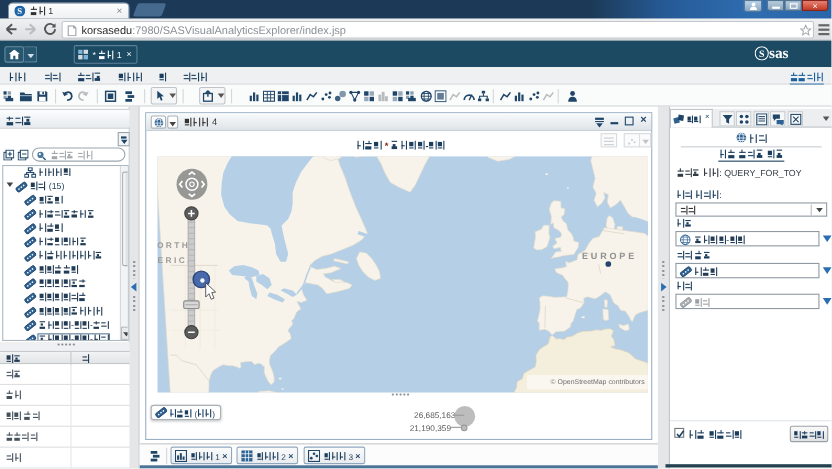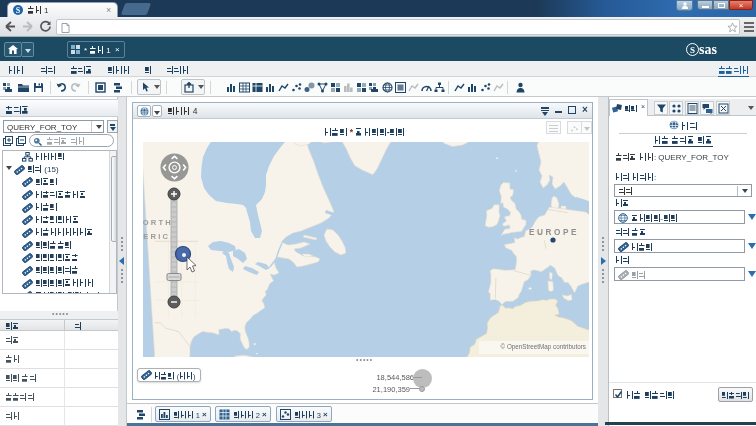--- a/index.html
+++ b/index.html
@@ -52,20 +52,21 @@
     </svg>
 <svg class="ab" style="left:39px;top:3px" width="13" height="13" viewBox="0 0 13 13">
       <path d="M10.5,4 A4.6,4.6 0 1 0 11.1,6.5" stroke="#555" stroke-width="1.7" fill="none"></path>
       <path d="M11.5,1.2 L11.5,5 L7.8,5 Z" fill="#555"></path>
     </svg>
 <div class="ab" style="left:56px;top:2px;width:684px;height:16px;background:#fff;border:1px solid #c3c7cb;border-radius:2px">
       <svg class="ab" style="left:4px;top:3px" width="9" height="10" viewBox="0 0 9 10">
         <path d="M1,0.5 L6,0.5 L8,2.5 L8,9.5 L1,9.5 Z" fill="#fff" stroke="#9aa0a6"></path>
         <path d="M6,0.5 L6,2.5 L8,2.5" fill="none" stroke="#9aa0a6"></path>
       </svg>
+      <span class="ab" style="left:17px;top:2.5px;font-size:10px;color:#2b2b2b">korsasedu<span style="color:#8b9096">:7980/SASVisualAnalyticsExplorer/index.jsp</span></span>
       <svg class="ab" style="left:670px;top:2px" width="11" height="11" viewBox="0 0 24 24">
         <path d="M12 2 L15 9 L22 9.3 L16.5 14 L18.3 21.4 L12 17.3 L5.7 21.4 L7.5 14 L2 9.3 L9 9 Z" fill="none" stroke="#a5a9ad" stroke-width="2"></path>
       </svg>
     </div>
 <div class="ab" style="left:744px;top:4px;width:10px;height:11px">
       <div style="height:2px;background:#666;margin:1px 0"></div>
       <div style="height:2px;background:#666;margin:2px 0"></div>
       <div style="height:2px;background:#666;margin:2px 0"></div>
     </div>
 </div>
@@ -258,25 +259,20 @@
 <svg class="ab" style="left:515px;top:5px" width="11" height="11" viewBox="0 0 11 11">
       <circle cx="5.5" cy="3" r="2.2" fill="#1f4668"></circle>
       <path d="M1.5,10.5 C1.8,7 3.5,6 5.5,6 C7.5,6 9.2,7 9.5,10.5 Z" fill="#1f4668"></path>
     </svg>
 </div>
 <div class="ab" style="left:0;top:97px;width:756px;height:329px;background:#e7e9eb"></div>
 <div class="ab" style="left:0;top:97px;width:118px;height:329px;background:#fff;border-right:1px solid #c5c8cb">
 <div class="ab" style="left:0;top:2px;width:118px;height:18px;background:linear-gradient(#fcfdfe,#e6eaee);border-top:1px solid #cdd2d6;border-bottom:1px solid #c8cdd2">
       <span class="ab" style="left:5px;top:5px;font-size:9px;font-weight:bold;color:#1c3e5e"><i class="g g3"></i><i class="g g1"></i><i class="g g5"></i></span>
     </div>
-<div class="ab" style="left:3px;top:23px;width:101px;height:13px;background:#fff;border:1px solid #8f9aa4">
-      <span class="ab" style="left:3px;top:2px;font-size:8px;color:#333">QUERY_FOR_TOY</span>
-      <div class="ab" style="left:87px;top:0;width:1px;height:11px;background:#c8cdd2"></div>
-      <span class="ab" style="left:92px;top:4px;width:0;height:0;border-left:3.5px solid transparent;border-right:3.5px solid transparent;border-top:4.5px solid #444"></span>
-    </div>
 <div class="ab" style="left:107px;top:23px;width:11px;height:13px;border:1px solid #9aa5ad;background:#f2f4f5;text-align:center">
       <div style="margin:3px auto 0;width:5px;height:1.5px;background:#1f4668"></div>
       <div style="margin:1px auto 0;width:0;height:0;border-left:3px solid transparent;border-right:3px solid transparent;border-top:4px solid #1f4668"></div>
     </div>
 <svg class="ab" style="left:3px;top:39px" width="10" height="10" viewBox="0 0 10 10">
       <rect x="0.5" y="2.5" width="7" height="7" fill="#fff" stroke="#1f4668"></rect>
       <rect x="2.5" y="0.5" width="7" height="7" fill="#fff" stroke="#1f4668"></rect>
       <path d="M4,4 L8,4 M6,2 L6,6" stroke="#1f4668"></path>
     </svg>
 <svg class="ab" style="left:16px;top:39px" width="10" height="10" viewBox="0 0 10 10">
@@ -286,21 +282,21 @@
     </svg>
 <div class="ab" style="left:29px;top:37px;width:85px;height:13px;background:#fff;border:1px solid #9aa5ad;border-radius:7px">
       <svg class="ab" style="left:3px;top:2px" width="9" height="9" viewBox="0 0 9 9">
         <circle cx="3.8" cy="3.8" r="2.8" fill="#2a5f8a" opacity=".85"></circle>
         <circle cx="3.2" cy="3.2" r="1" fill="#fff"></circle>
         <path d="M6,6 L8.5,8.5" stroke="#2a5f8a" stroke-width="1.4"></path>
       </svg>
       <span class="ab" style="left:16px;top:2px;font-style:italic;color:#a2a7ac;font-size:8px"><i class="g g3"></i><i class="g g1"></i><i class="g g5"></i>&nbsp;<i class="g g1"></i><i class="g g2"></i></span>
     </div>
 </div>
-<div class="ab" style="left:2px;top:150px;width:115px;height:144px;background:#fff;border:1px solid #b0b8bf;overflow:hidden">
+<div class="ab" style="left:2px;top:150px;width:115px;height:160px;background:#fff;border:1px solid #b0b8bf;overflow:hidden">
 <div class="ab" style="left:19px;top:1.0px;white-space:nowrap"><svg class="ic" width="11" height="10" viewBox="0 0 11 10">
         <rect x="3.8" y="0.5" width="3.4" height="2.6" fill="none" stroke="#1f4668"></rect>
         <rect x="0.5" y="6.5" width="3.4" height="2.6" fill="none" stroke="#1f4668"></rect>
         <rect x="7" y="6.5" width="3.4" height="2.6" fill="none" stroke="#1f4668"></rect>
         <path d="M5.5,3.1 L5.5,4.8 M2.2,6.5 L2.2,4.8 L8.7,4.8 L8.7,6.5" stroke="#1f4668" fill="none"></path>
       </svg> <span style="font-size:8px;color:#223c55"><i class="g g2"></i><i class="g g2"></i><i class="g g2"></i><i class="g g4"></i></span></div>
 <div class="ab" style="left:3px;top:13.7px;white-space:nowrap"><span style="display:inline-block;width:0;height:0;border-left:3.5px solid transparent;border-right:3.5px solid transparent;border-top:4.5px solid #444;vertical-align:2px"></span> <svg class="ic" width="11" height="10" viewBox="0 0 11 10">
         <g transform="rotate(-38 5.5 5)">
           <rect x="0.2" y="2.8" width="10.6" height="4.6" rx="0.8" fill="#2d6293" stroke="#173a5c" stroke-width=".7"></rect>
           <circle cx="2.6" cy="5.1" r=".75" fill="#fff"></circle>
@@ -598,21 +594,21 @@
           <g transform="rotate(-38 5.5 5)">
             <rect x="0.2" y="2.8" width="10.6" height="4.6" rx="0.8" fill="#2d6293" stroke="#173a5c" stroke-width=".7"></rect>
             <circle cx="2.6" cy="5.1" r=".75" fill="#fff"></circle>
             <circle cx="5.3" cy="5.1" r=".75" fill="#fff"></circle>
             <circle cx="8" cy="5.1" r=".75" fill="#fff"></circle>
           </g>
         </svg></span>
       <span class="ab" style="left:16px;top:2.5px;font-size:7.5px;color:#1c3e5e;white-space:nowrap"><i class="g g2"></i><i class="g g3"></i><i class="g g4"></i> (<i class="g g2"></i><i class="g g2"></i>)</span>
     </div>
 <span class="ab" style="left:229px;top:259px;color:#8a8f94;font-size:7px;letter-spacing:1px">•••••</span>
-<span class="ab" style="left:245px;top:276px;font-size:7.5px;color:#5a5a5a;width:42px;text-align:right;display:inline-block">18,544,586</span>
+<span class="ab" style="left:245px;top:276px;font-size:7.5px;color:#5a5a5a;width:42px;text-align:right;display:inline-block">26,685,163</span>
 <span class="ab" style="left:241px;top:288px;font-size:7.5px;color:#5a5a5a;width:42px;text-align:right;display:inline-block">21,190,359</span>
 <div class="ab" style="left:286px;top:272px;width:19px;height:19px;border-radius:50%;background:#bdbdbd"></div>
 <div class="ab" style="left:286px;top:279.5px;width:9px;height:1px;background:#9a9a9a"></div>
 <div class="ab" style="left:283px;top:291px;width:10px;height:1px;background:#9a9a9a"></div>
 <div class="ab" style="left:292px;top:289px;width:6px;height:6px;border-radius:50%;background:#bdbdbd;border:1px solid #9a9a9a"></div>
 <div class="ab" style="left:0;top:306px;width:471px;height:23px;background:#fcfcfd;border-top:1px solid #c3c6c9">
       <svg class="ab" style="left:9px;top:5px" width="11" height="11" viewBox="0 0 11 11">
         <rect x="1" y="1" width="6" height="2.5" fill="#1f4668"></rect>
         <rect x="3" y="4.5" width="6" height="2.5" fill="#1f4668"></rect>
         <rect x="1" y="8" width="6" height="2.5" fill="#1f4668"></rect>

